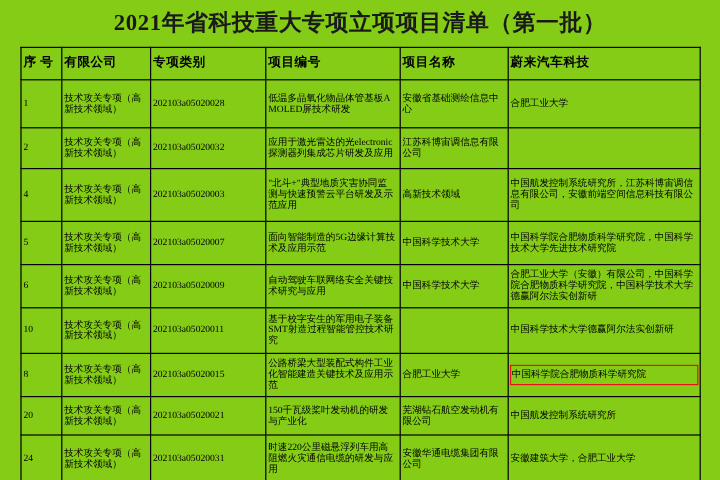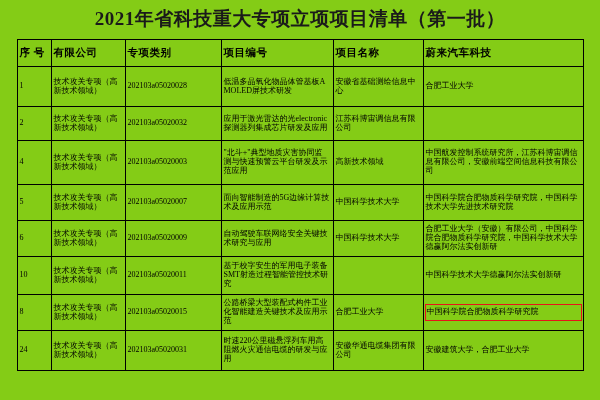--- a/index.html
+++ b/index.html
@@ -159,20 +159,28 @@
       <tr class="row-h-7">
         <td class="num">8</td>
         <td>技术攻关专项（高新技术领域）</td>
         <td>202103a05020015</td>
         <td>公路桥梁大型装配式构件工业化智能建造关键技术及应用示范</td>
         <td>合肥工业大学</td>
         <td class="hl-cell">
             <span class="hl-box">中国科学院合肥物质科学研究院</span>
           </td>
       </tr>
+      <tr class="row-h-8">
+        <td class="num">20</td>
+        <td>技术攻关专项（高新技术领域）</td>
+        <td>202103a05020021</td>
+        <td>150千瓦级桨叶发动机的研发与产业化</td>
+        <td>芜湖钻石航空发动机有限公司</td>
+        <td>中国航发控制系统研究所</td>
+      </tr>
       <tr class="row-h-9">
         <td class="num">24</td>
         <td>技术攻关专项（高新技术领域）</td>
         <td>202103a05020031</td>
         <td>时速220公里磁悬浮列车用高阻燃火灾通信电缆的研发与应用</td>
         <td>安徽华通电缆集团有限公司</td>
         <td>安徽建筑大学，合肥工业大学</td>
       </tr>
     </tbody>
   </table>

